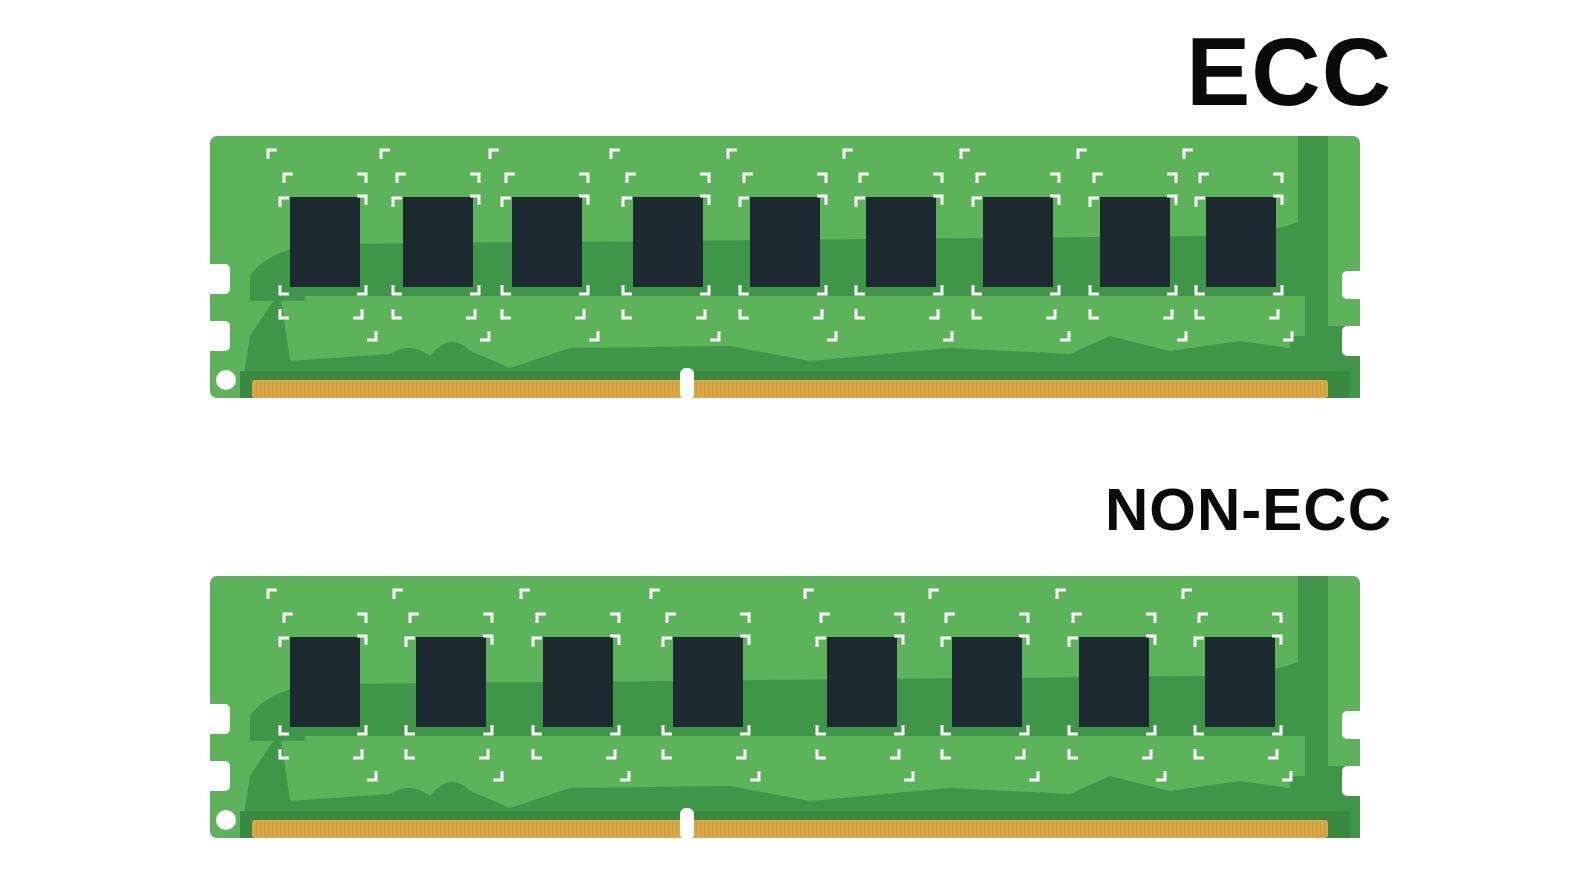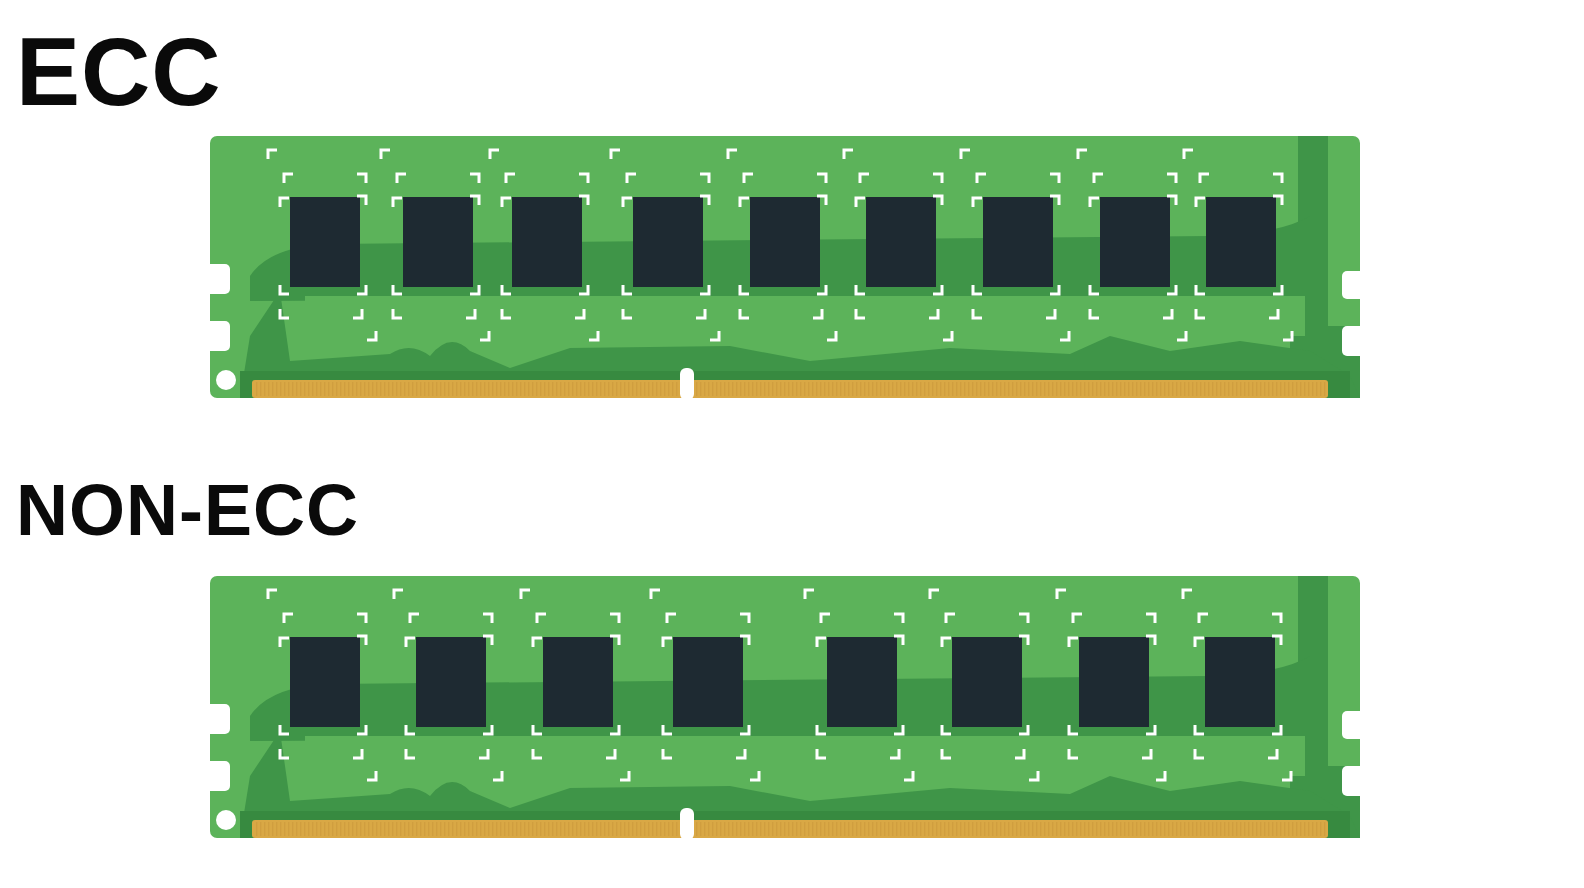--- a/index.html
+++ b/index.html
@@ -1,19 +1,19 @@
 <!DOCTYPE html>
 <html><head>
 <meta charset="utf-8">
 <style>
   html,body{margin:0;padding:0;background:#ffffff;}
   body{width:1584px;height:888px;position:relative;overflow:hidden;font-family:"Liberation Sans","DejaVu Sans",sans-serif;}
-  .title{position:absolute;left:16px;width:1392px;text-align:left;font-weight:900;color:#0a0a0a;letter-spacing:1px;}
+  .title{position:absolute;left:0;width:1392px;text-align:right;font-weight:900;color:#0a0a0a;letter-spacing:1px;}
   .title.ecc{top:22px;font-size:96px;line-height:100px;}
-  .title.non{top:460px;font-size:72px;line-height:100px;}
+  .title.non{top:460px;font-size:60px;line-height:100px;}
   .module{position:absolute;left:210px;width:1150px;height:262px;}
   .module svg{position:absolute;left:0;top:0;}
 </style>
 </head>
 <body>
 
 <div class="title ecc">ECC</div>
 <div class="module" id="mod0" style="top:136px;">
     <svg width="1150" height="262" viewBox="0 0 1150 262">
       <rect x="0" y="0" width="1150" height="262" rx="7" fill="#5cb35a"></rect>

